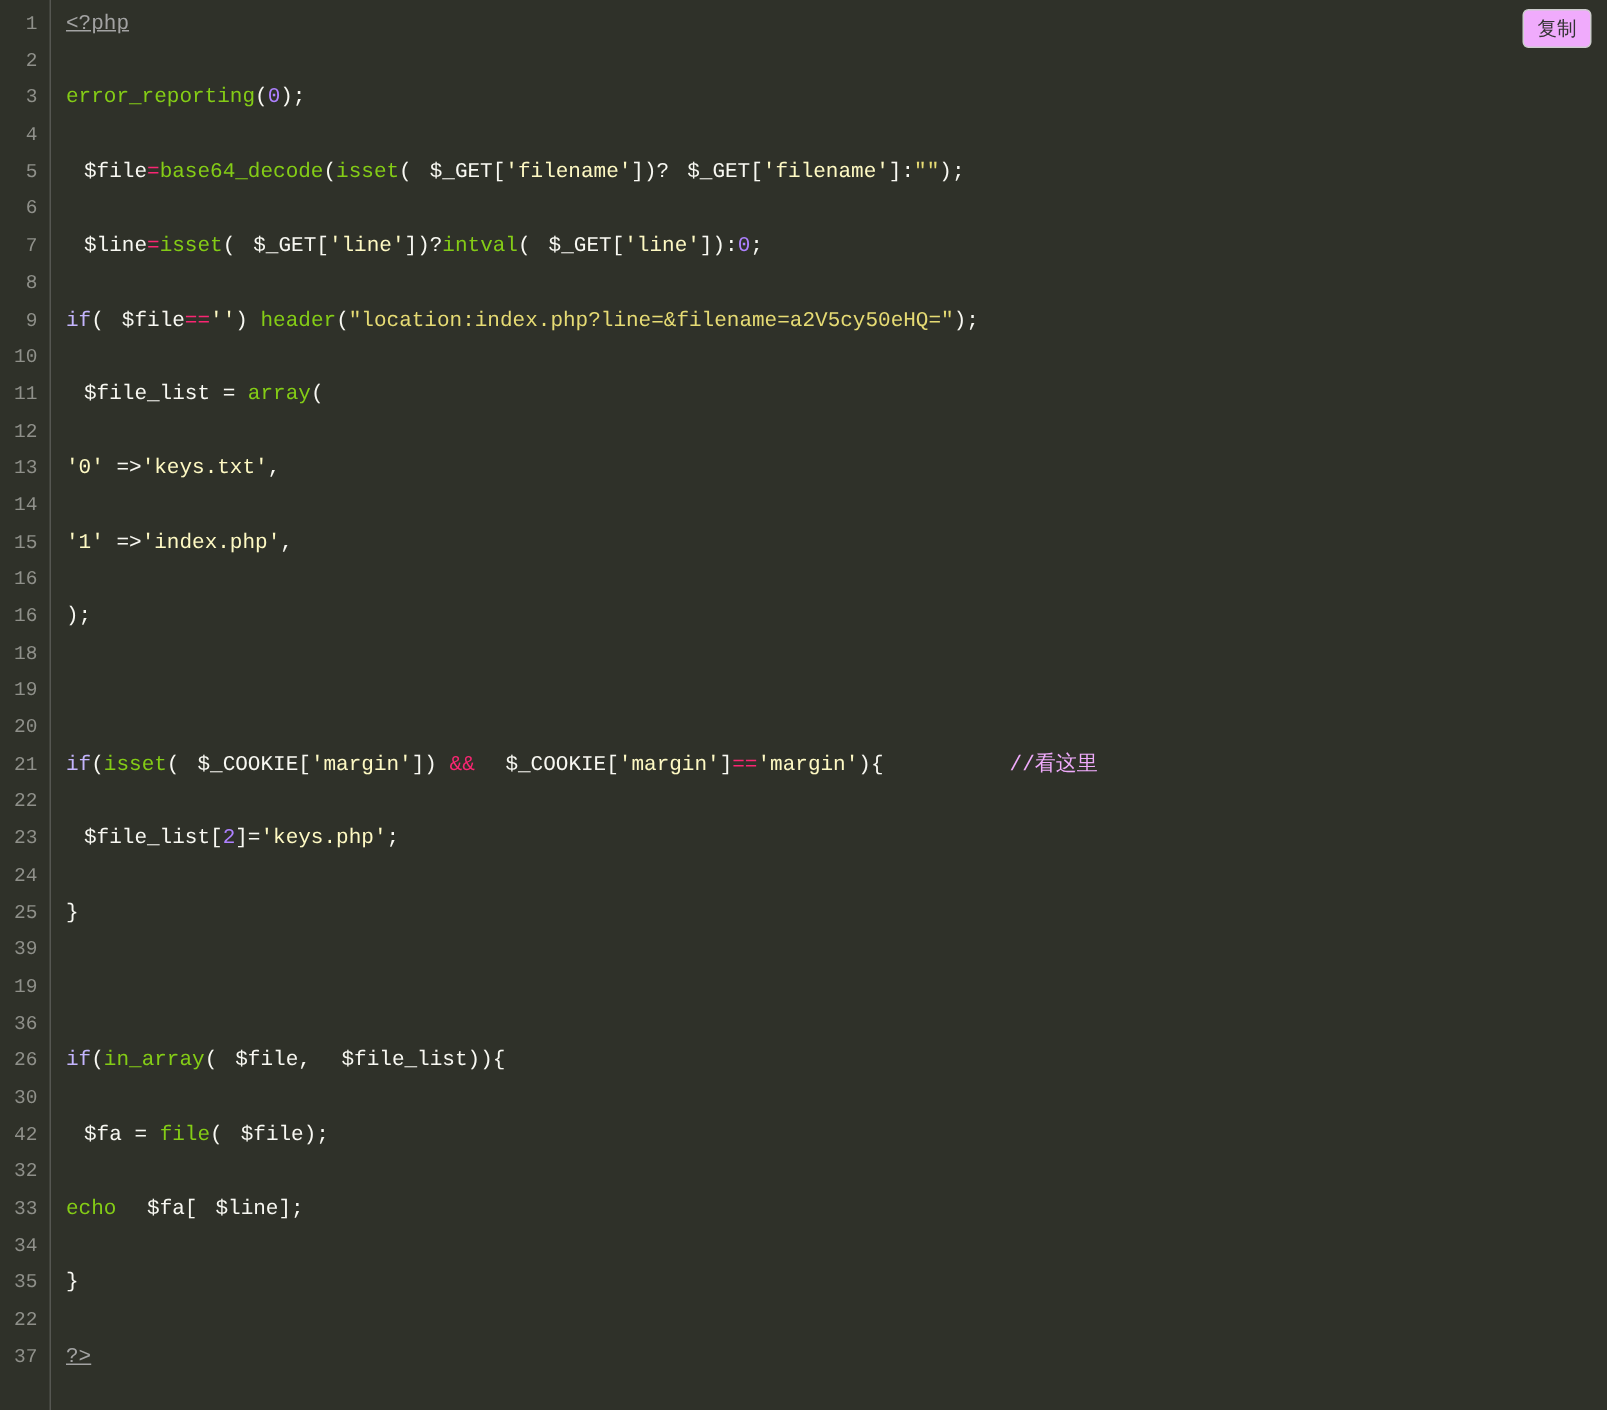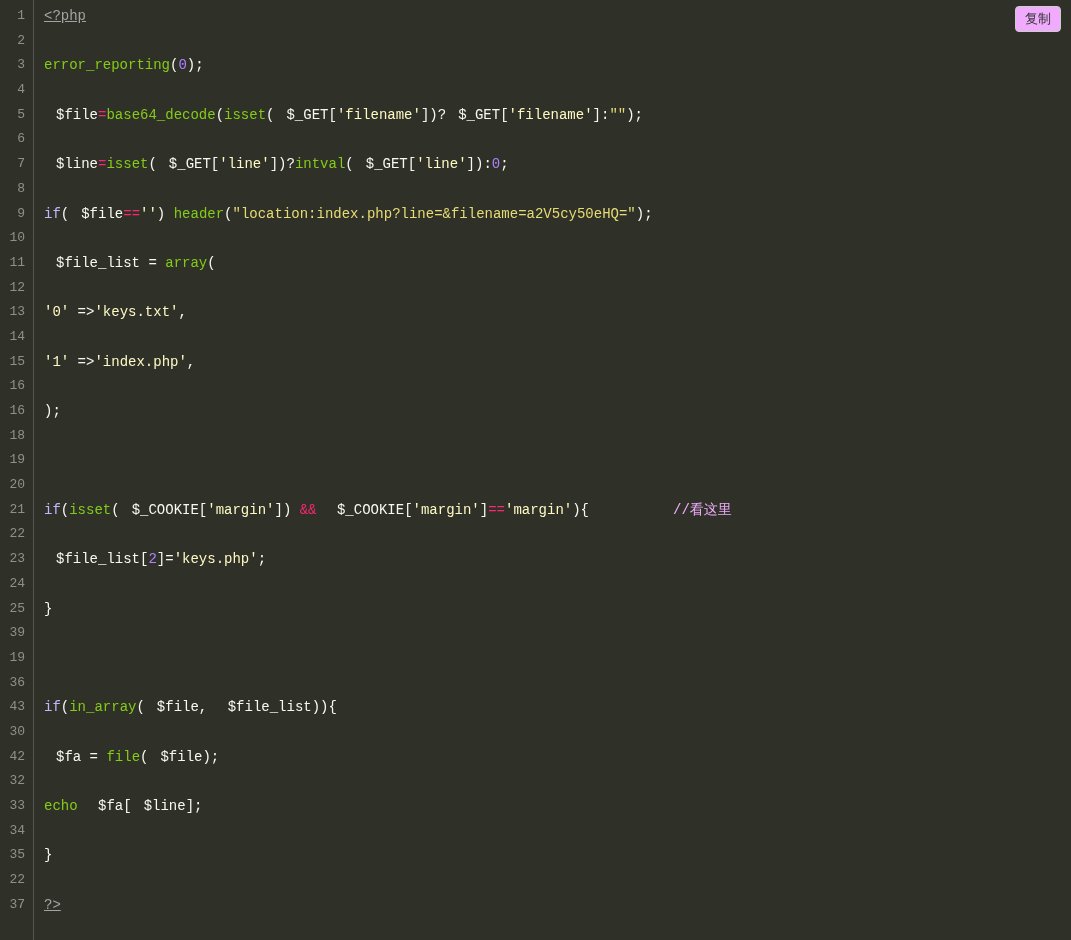--- a/index.html
+++ b/index.html
@@ -92,21 +92,21 @@
       <div>19</div>
       <div>20</div>
       <div>21</div>
       <div>22</div>
       <div>23</div>
       <div>24</div>
       <div>25</div>
       <div>39</div>
       <div>19</div>
       <div>36</div>
-      <div>43</div>
+      <div>26</div>
       <div>30</div>
       <div>42</div>
       <div>32</div>
       <div>33</div>
       <div>34</div>
       <div>35</div>
       <div>22</div>
       <div>37</div>
     </div>
   <div class="code" id="code"><div class="line"><span class="t-phptag">&lt;?php</span></div><div class="line">&nbsp;</div><div class="line"><span class="t-fn">error_reporting</span><span class="t-punc">(</span><span class="t-num">0</span><span class="t-punc">);</span></div><div class="line">&nbsp;</div><div class="line"><span class="t-var">$file</span><span class="t-op">=</span><span class="t-fn">base64_decode</span><span class="t-punc">(</span><span class="t-fn">isset</span><span class="t-punc">(</span><span class="t-var">$_GET</span><span class="t-punc">[</span><span class="t-str">'filename'</span><span class="t-punc">])?</span><span class="t-var">$_GET</span><span class="t-punc">[</span><span class="t-str">'filename'</span><span class="t-punc">]:</span><span class="t-strA">""</span><span class="t-punc">);</span></div><div class="line">&nbsp;</div><div class="line"><span class="t-var">$line</span><span class="t-op">=</span><span class="t-fn">isset</span><span class="t-punc">(</span><span class="t-var">$_GET</span><span class="t-punc">[</span><span class="t-str">'line'</span><span class="t-punc">])?</span><span class="t-fn">intval</span><span class="t-punc">(</span><span class="t-var">$_GET</span><span class="t-punc">[</span><span class="t-str">'line'</span><span class="t-punc">]):</span><span class="t-num">0</span><span class="t-punc">;</span></div><div class="line">&nbsp;</div><div class="line"><span class="t-kw">if</span><span class="t-punc">(</span><span class="t-var">$file</span><span class="t-op">==</span><span class="t-str">''</span><span class="t-punc">) </span><span class="t-fn">header</span><span class="t-punc">(</span><span class="t-strA">"location:index.php?line=&amp;filename=a2V5cy50eHQ="</span><span class="t-punc">);</span></div><div class="line">&nbsp;</div><div class="line"><span class="t-var">$file_list</span><span class="t-punc"> = </span><span class="t-fn">array</span><span class="t-punc">(</span></div><div class="line">&nbsp;</div><div class="line"><span class="t-str">'0'</span><span class="t-punc"> =&gt;</span><span class="t-str">'keys.txt'</span><span class="t-punc">,</span></div><div class="line">&nbsp;</div><div class="line"><span class="t-str">'1'</span><span class="t-punc"> =&gt;</span><span class="t-str">'index.php'</span><span class="t-punc">,</span></div><div class="line">&nbsp;</div><div class="line"><span class="t-punc">);</span></div><div class="line">&nbsp;</div><div class="line">&nbsp;</div><div class="line">&nbsp;</div><div class="line"><span class="t-kw">if</span><span class="t-punc">(</span><span class="t-fn">isset</span><span class="t-punc">(</span><span class="t-var">$_COOKIE</span><span class="t-punc">[</span><span class="t-str">'margin'</span><span class="t-punc">]) </span><span class="t-op">&amp;&amp;</span><span class="t-punc"> </span><span class="t-var">$_COOKIE</span><span class="t-punc">[</span><span class="t-str">'margin'</span><span class="t-punc">]</span><span class="t-op">==</span><span class="t-str">'margin'</span><span class="t-punc">){          </span><span class="t-cmt">//看这里</span></div><div class="line">&nbsp;</div><div class="line"><span class="t-var">$file_list</span><span class="t-punc">[</span><span class="t-num">2</span><span class="t-punc">]=</span><span class="t-str">'keys.php'</span><span class="t-punc">;</span></div><div class="line">&nbsp;</div><div class="line"><span class="t-punc">}</span></div><div class="line">&nbsp;</div><div class="line">&nbsp;</div><div class="line">&nbsp;</div><div class="line"><span class="t-kw">if</span><span class="t-punc">(</span><span class="t-fn">in_array</span><span class="t-punc">(</span><span class="t-var">$file</span><span class="t-punc">, </span><span class="t-var">$file_list</span><span class="t-punc">)){</span></div><div class="line">&nbsp;</div><div class="line"><span class="t-var">$fa</span><span class="t-punc"> = </span><span class="t-fn">file</span><span class="t-punc">(</span><span class="t-var">$file</span><span class="t-punc">);</span></div><div class="line">&nbsp;</div><div class="line"><span class="t-fn">echo</span><span class="t-punc"> </span><span class="t-var">$fa</span><span class="t-punc">[</span><span class="t-var">$line</span><span class="t-punc">];</span></div><div class="line">&nbsp;</div><div class="line"><span class="t-punc">}</span></div><div class="line">&nbsp;</div><div class="line"><span class="t-phptag">?&gt;</span></div></div>

